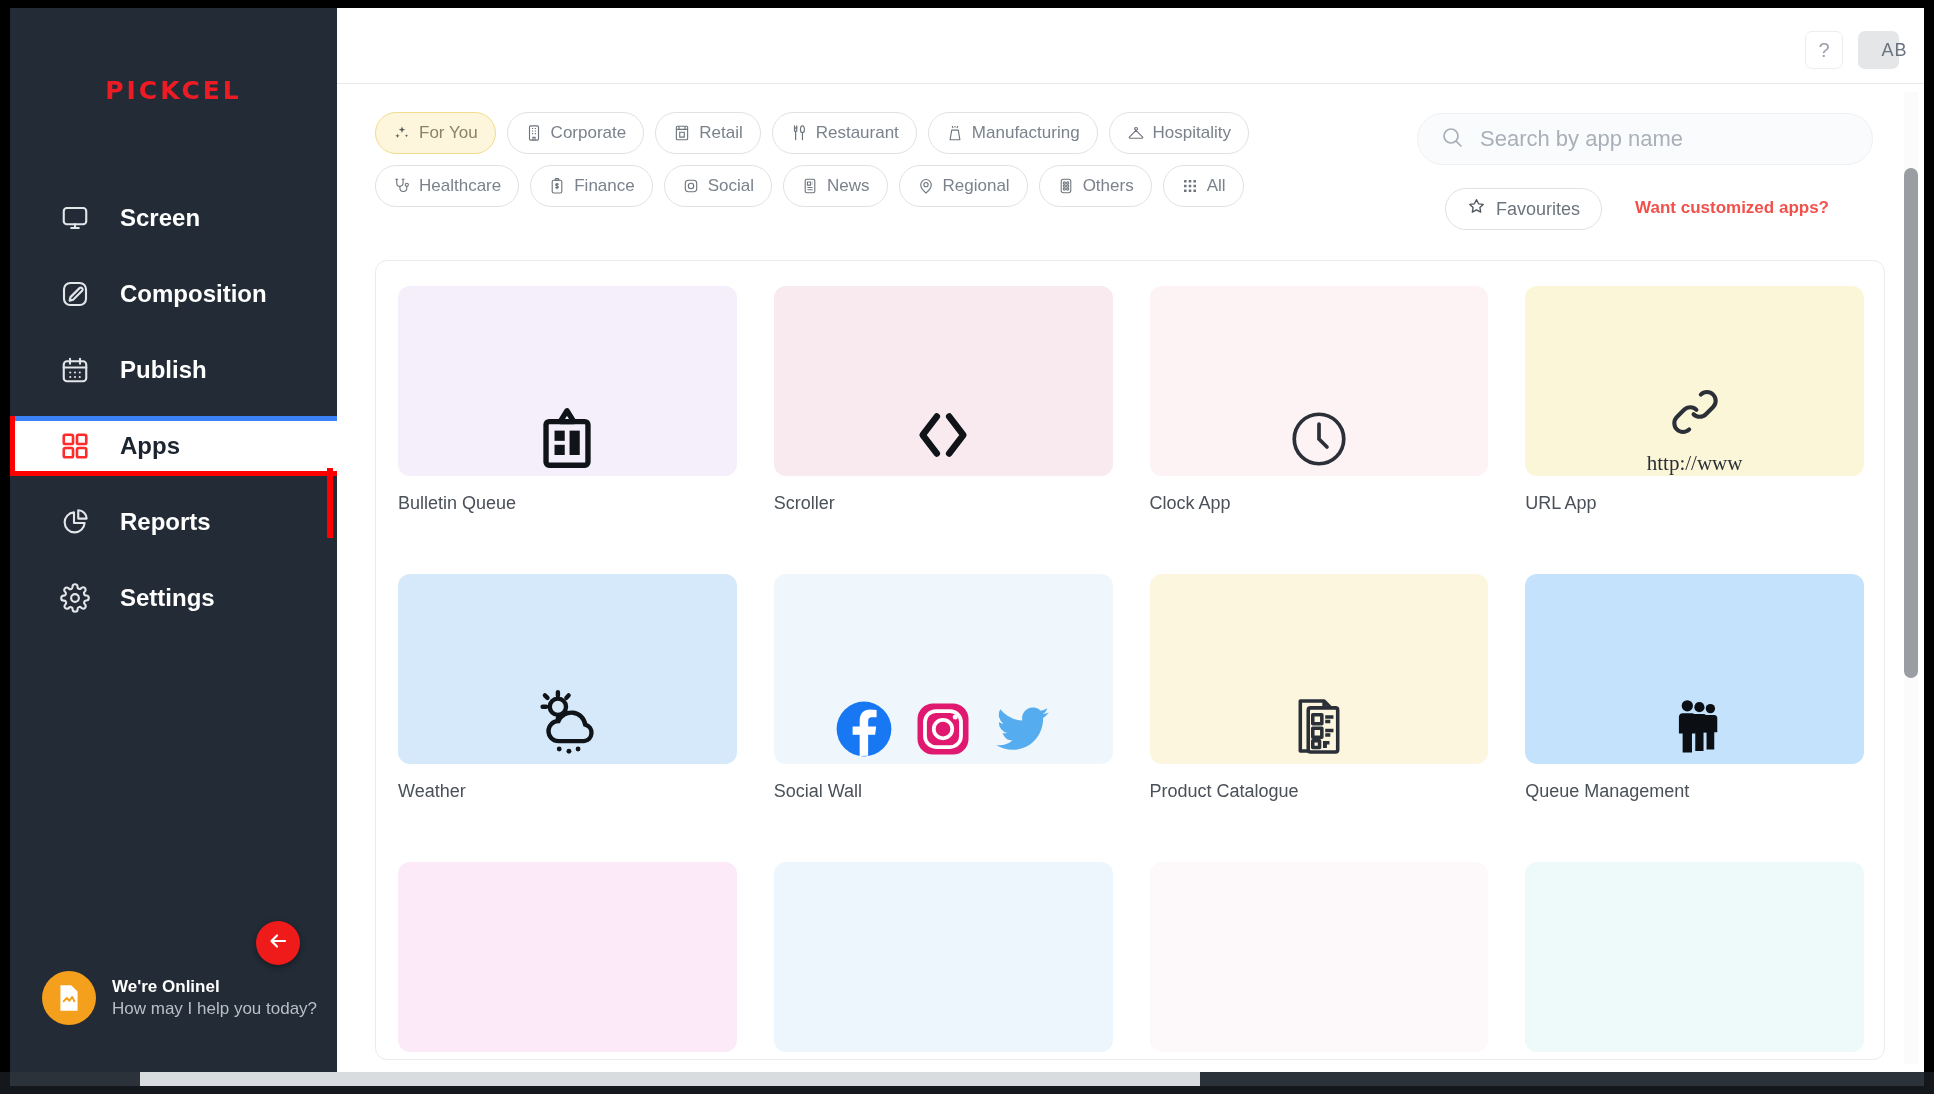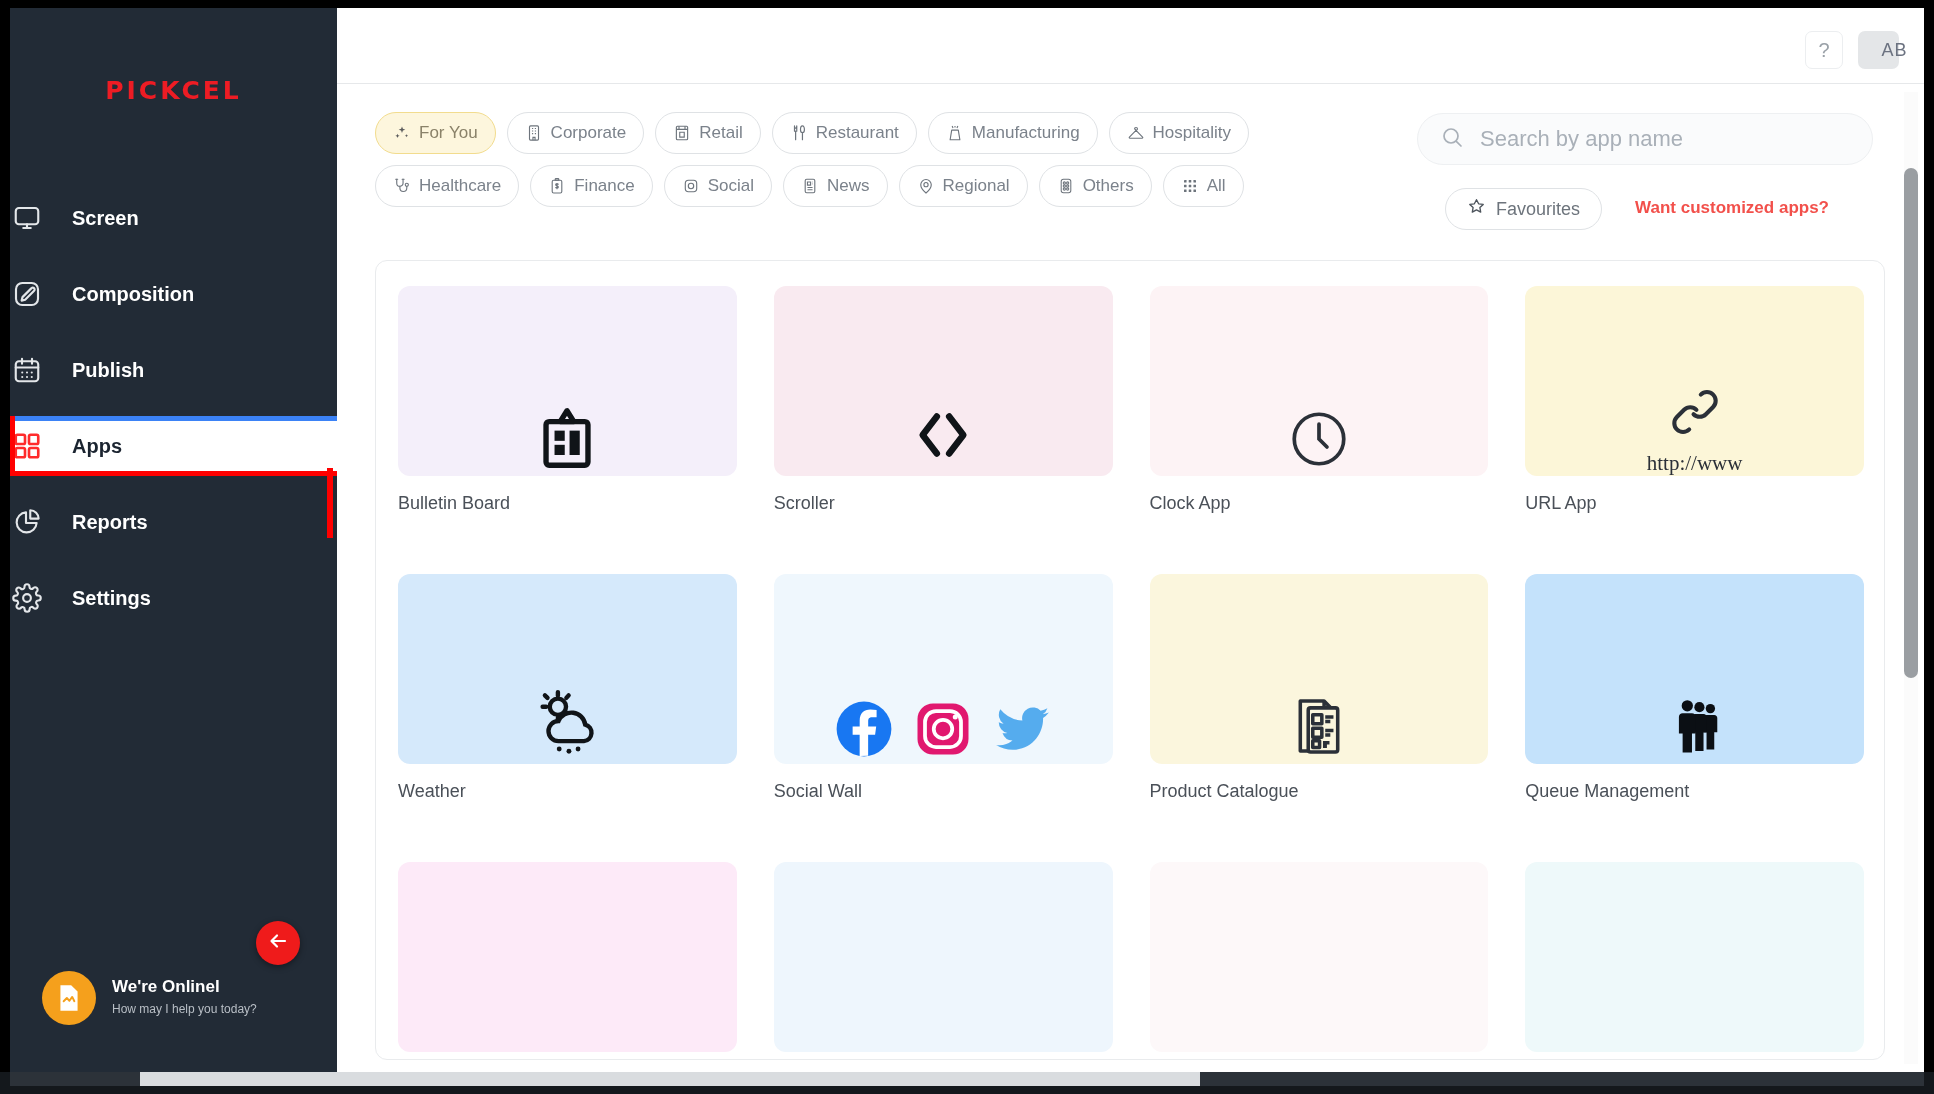--- a/index.html
+++ b/index.html
@@ -38,22 +38,23 @@
     font-size:25px;
     font-weight:600;
     letter-spacing:3px;
     font-family: "DejaVu Sans", sans-serif;
   }
   .nav { position:absolute; left:0; top:180px; width:327px; }
   .nav-item {
     position:relative;
     display:flex; align-items:center;
     height:60px;
+    padding-left:48px;
     color:#ffffff;
-    font-size:20px;
+    font-size:24px;
     font-weight:bold;
     margin-bottom:16px;
     cursor:pointer;
   }
   .nav-item .ico { width:34px; height:34px; margin-right:28px; flex:0 0 34px;
     display:flex; align-items:center; justify-content:center; }
   .nav-item .ico svg { display:block; }
   .nav-item.active {
     background:#ffffff;
     color:#1b2430;
@@ -87,21 +88,21 @@
     position:absolute; left:32px; top:963px;
     display:flex; align-items:center; gap:16px;justify-content:center;
   }
   .chat-avatar{
     width:54px; height:54px; border-radius:50%;
     background:#f5a01c;
     display:flex; align-items:center; justify-content:center;
     flex:0 0 54px;
   }
   .chat-text .t1{ color:#fff; font-size:17px; font-weight:bold; line-height:22px; }
-  .chat-text .t2{ color:#b9bfc6; font-size:12px; line-height:22px; }
+  .chat-text .t2{ color:#b9bfc6; font-size:17px; line-height:22px; }
 
   
   .main {
     position:absolute;
     left:337px; top:8px;
     width:1587px; height:1064px;
     background:#ffffff;
     overflow:hidden;
   }
 
@@ -527,21 +528,21 @@
             <span>
               <svg width="68" height="68" viewBox="0 0 24 24" fill="none" stroke="#101418" stroke-width="1.9" stroke-linejoin="round">
                 <path d="M12 2.4 9.6 6.2h4.8z"></path>
                 <rect x="4.6" y="6.2" width="14.8" height="15.4" rx="1.1"></rect>
                 <rect x="7.6" y="9.4" width="3.6" height="3.6" fill="#101418" stroke="none"></rect>
                 <rect x="12.9" y="9.4" width="3.6" height="8.6" fill="#101418" stroke="none"></rect>
                 <rect x="7.6" y="14.4" width="3.6" height="3.6" fill="#101418" stroke="none"></rect>
               </svg>
             </span>
           </div>
-          <div class="card-label">Bulletin Board</div>
+          <div class="card-label">Bulletin Queue</div>
         </div>
 
         <div class="card">
           <div class="tile" style="background:#f9eaf0">
             <span>
               <svg width="74" height="74" viewBox="0 0 24 24" fill="none" stroke="#101418" stroke-width="2.1" stroke-linecap="round" stroke-linejoin="round">
                 <path d="M10 6 5.4 12 10 18"></path>
                   <path d="M14 6l4.6 6L14 18"></path>
               </svg>
             </span>

